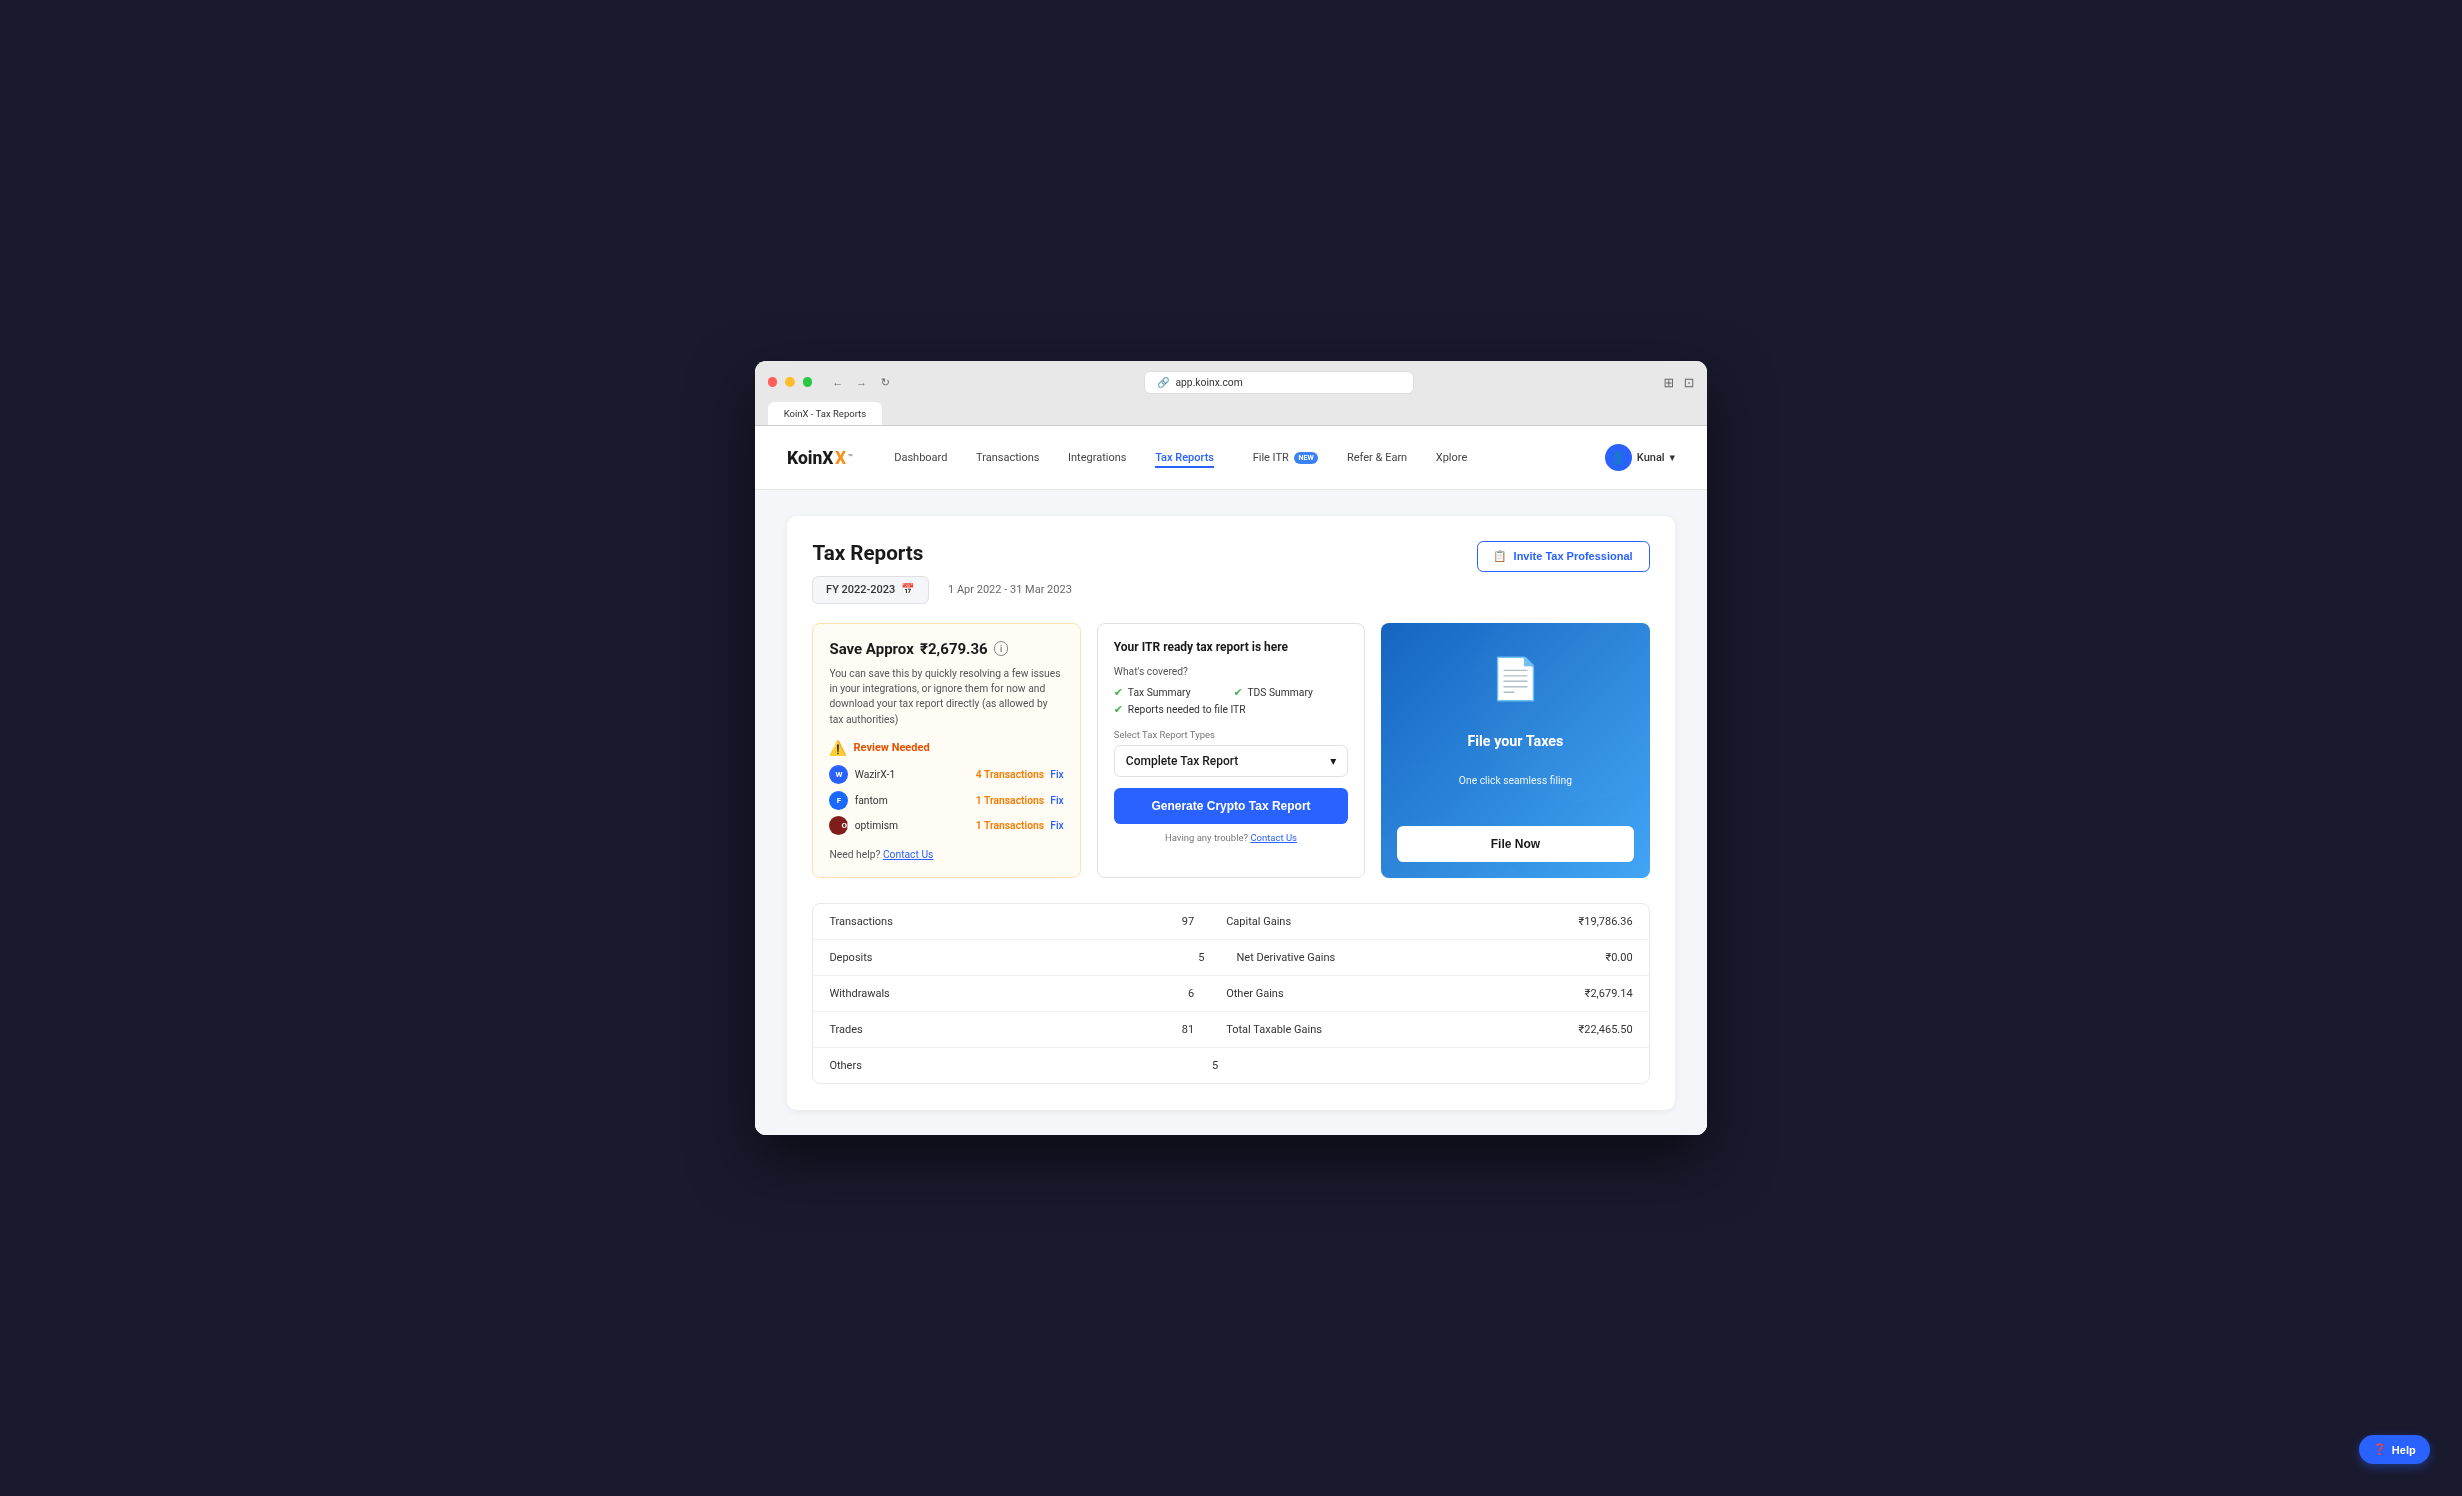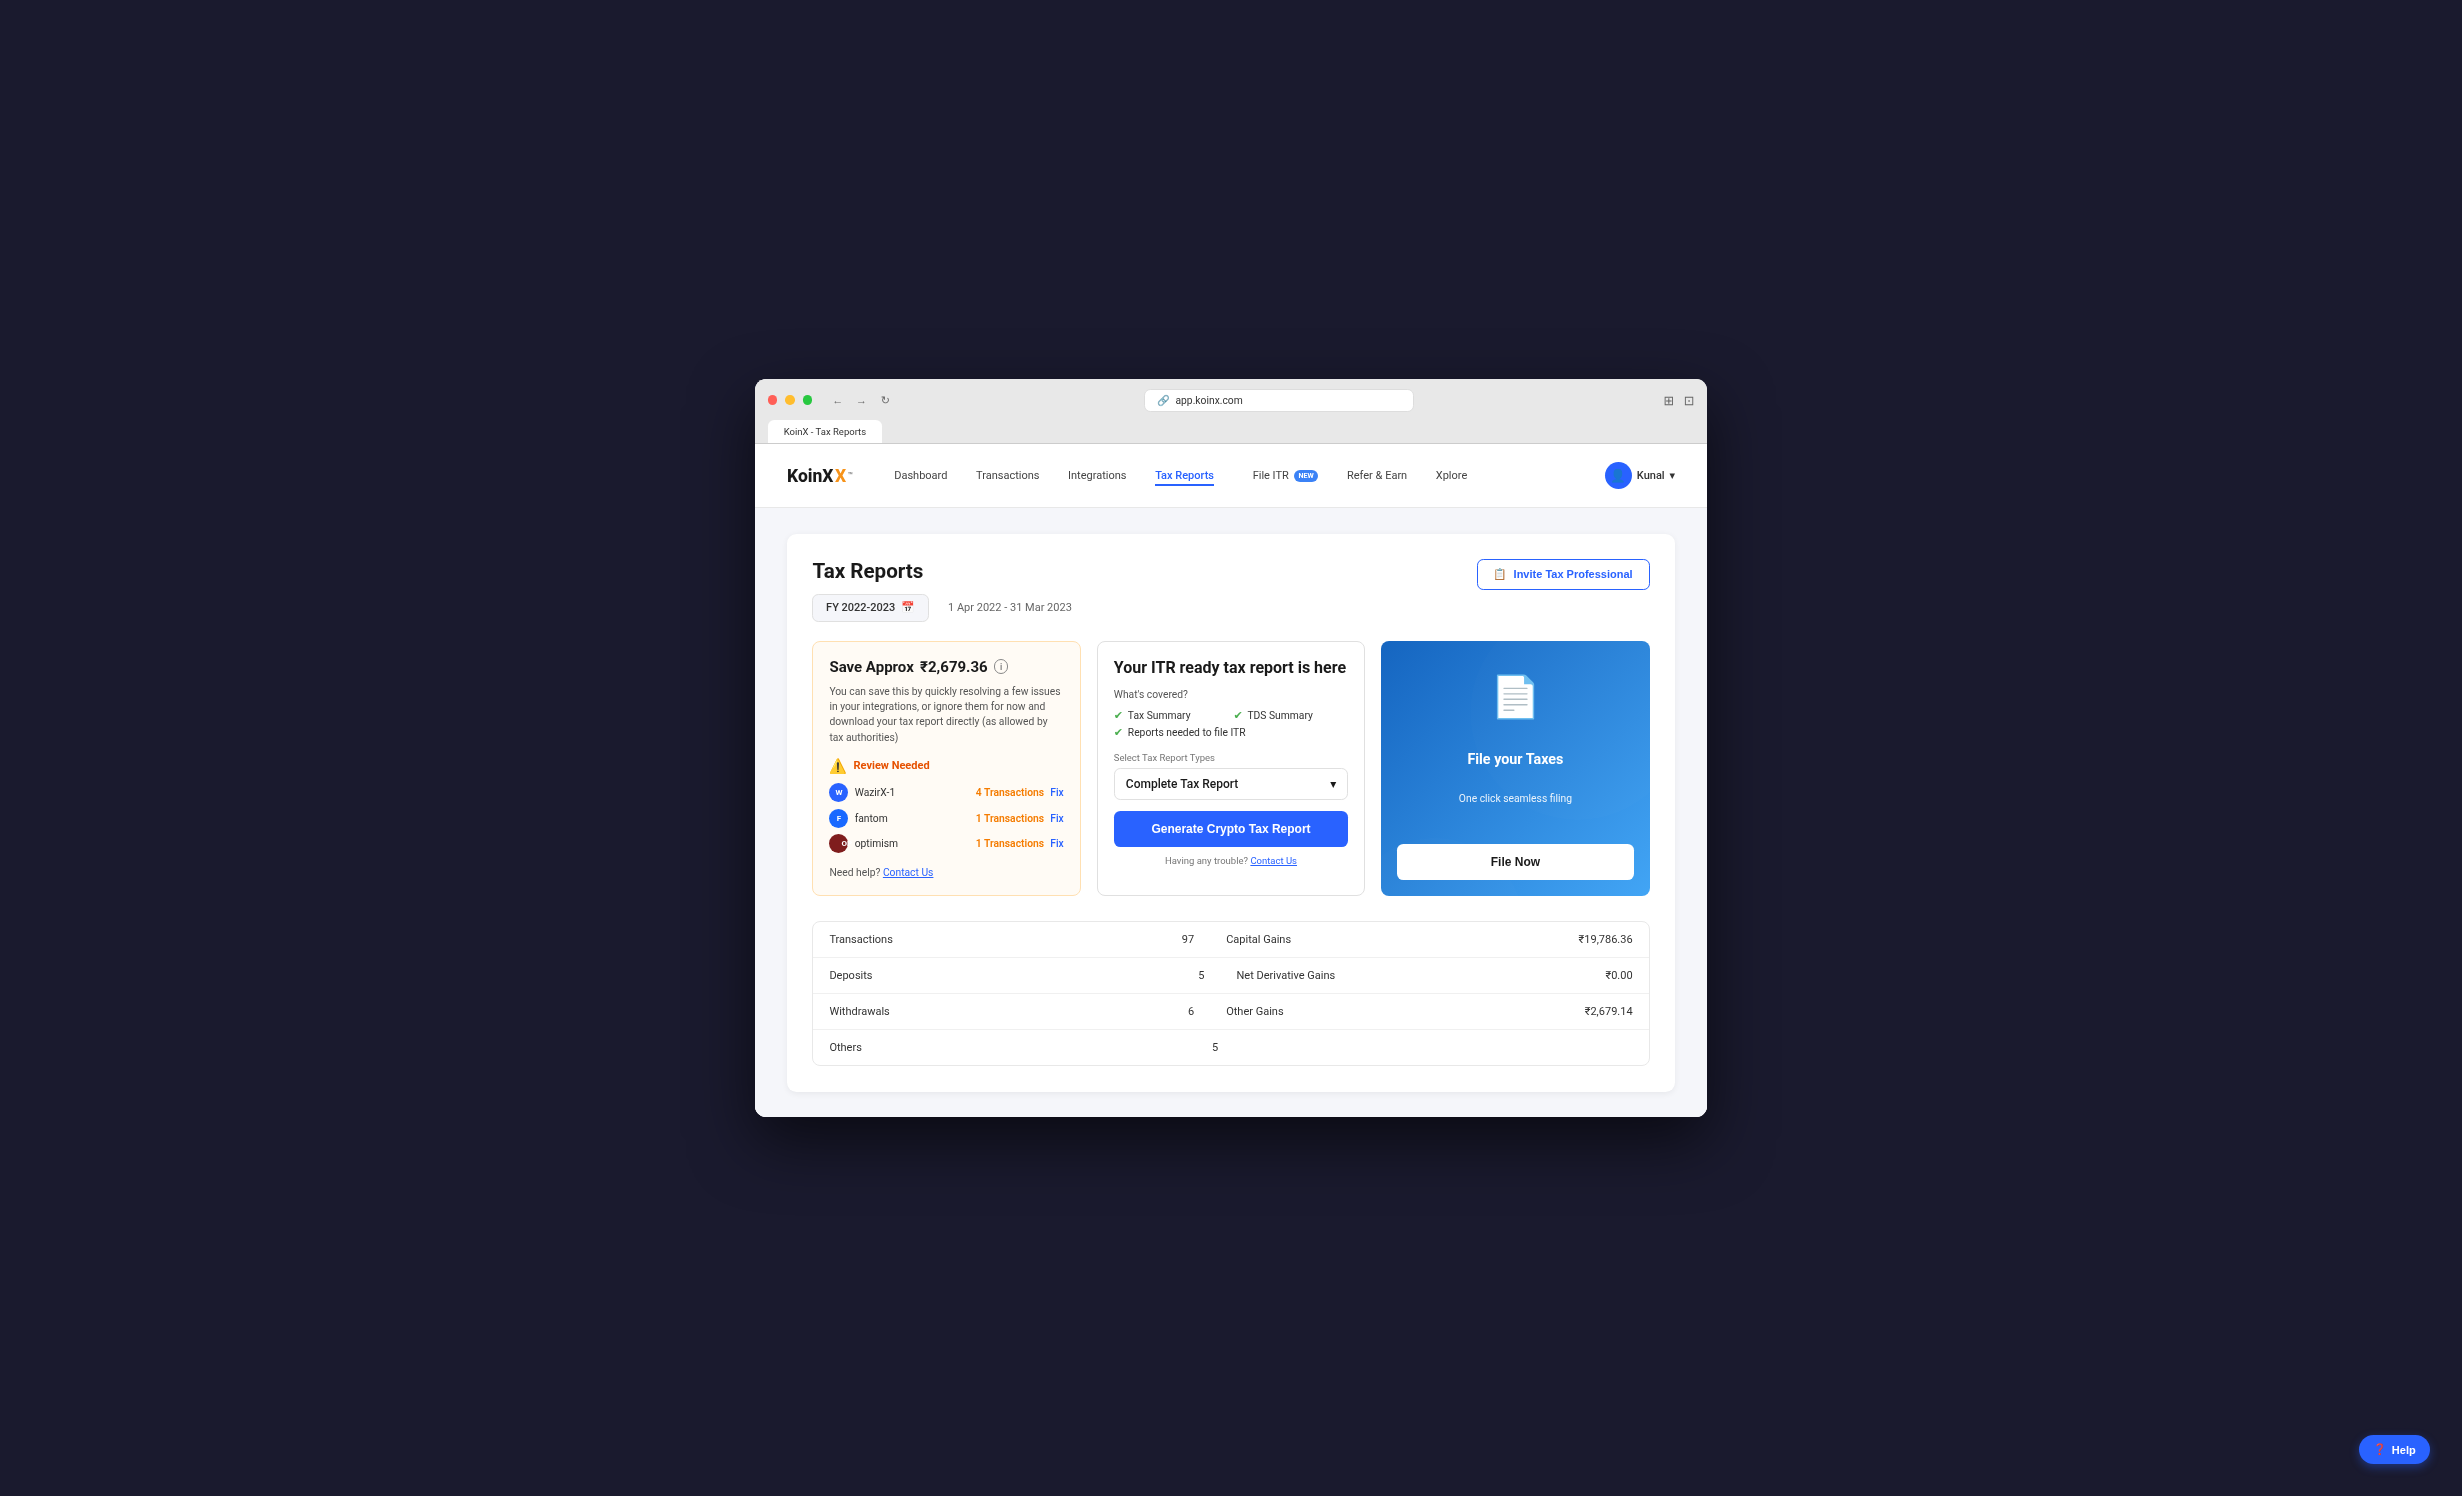--- a/index.html
+++ b/index.html
@@ -332,21 +332,21 @@
     }
 
     
     .itr-card {
       border: 0.8px solid #e0e0e0;
       background: #fff;
       border-radius: 8px;
       padding: 16px;
     }
     .itr-title {
-      font-size: 16px;
+      font-size: 12px;
       font-weight: 700;
       color: #1a1a1a;
       margin-bottom: 11px;
     }
     .what-covered {
       font-size: 10.3px;
       color: #555;
       margin-bottom: 8px;
     }
     .coverage-items {
@@ -686,20 +686,26 @@
               <div class="summary-cell">Net Derivative Gains</div>
               <div class="summary-cell value">₹0.00</div>
             </div>
             <div class="summary-row">
               <div class="summary-cell">Withdrawals</div>
               <div class="summary-cell value">6</div>
               <div class="summary-cell">Other Gains</div>
               <div class="summary-cell value">₹2,679.14</div>
             </div>
             <div class="summary-row">
+              <div class="summary-cell">Trades</div>
+              <div class="summary-cell value">81</div>
+              <div class="summary-cell">Total Taxable Gains</div>
+              <div class="summary-cell value">₹22,465.50</div>
+            </div>
+            <div class="summary-row">
               <div class="summary-cell">Others</div>
               <div class="summary-cell value">5</div>
               <div class="summary-cell"></div>
               <div class="summary-cell value"></div>
             </div>
           </div>
         </div>
       </div>
     </div>
   </div>

